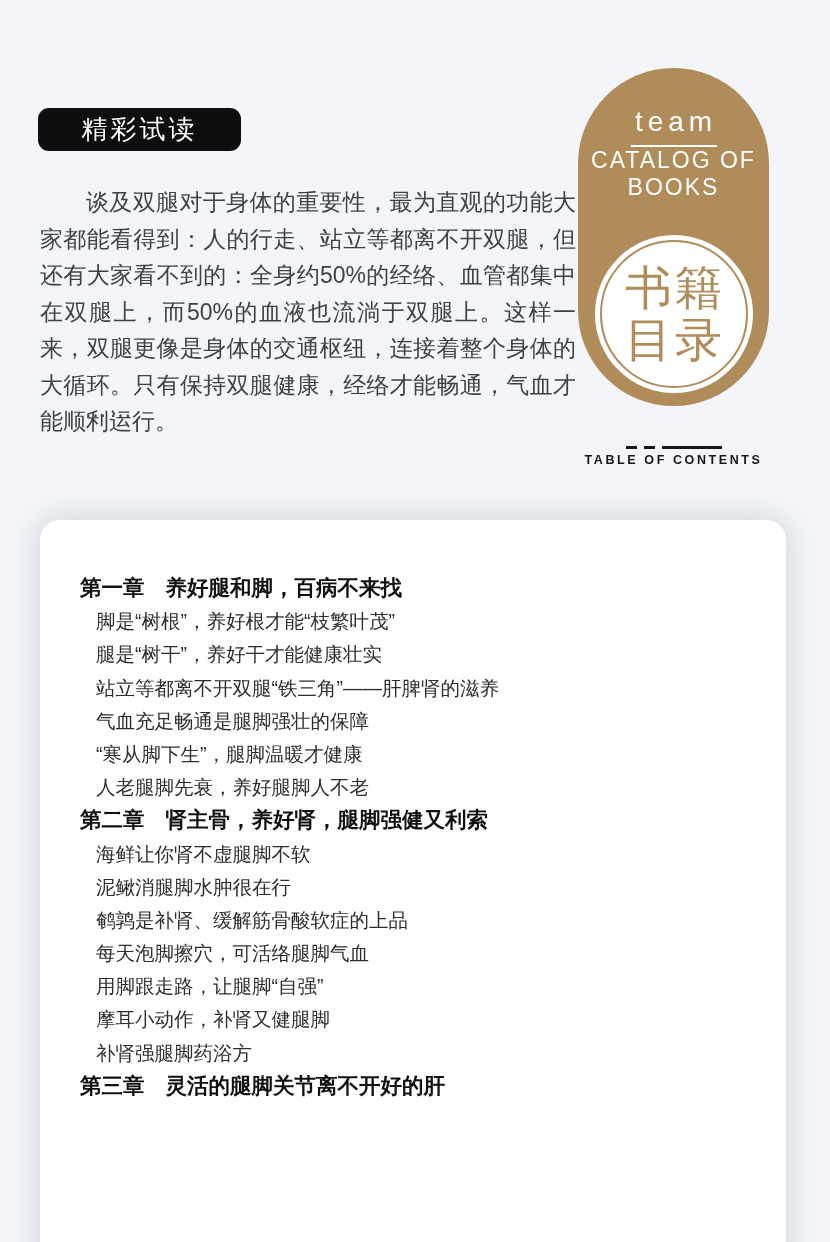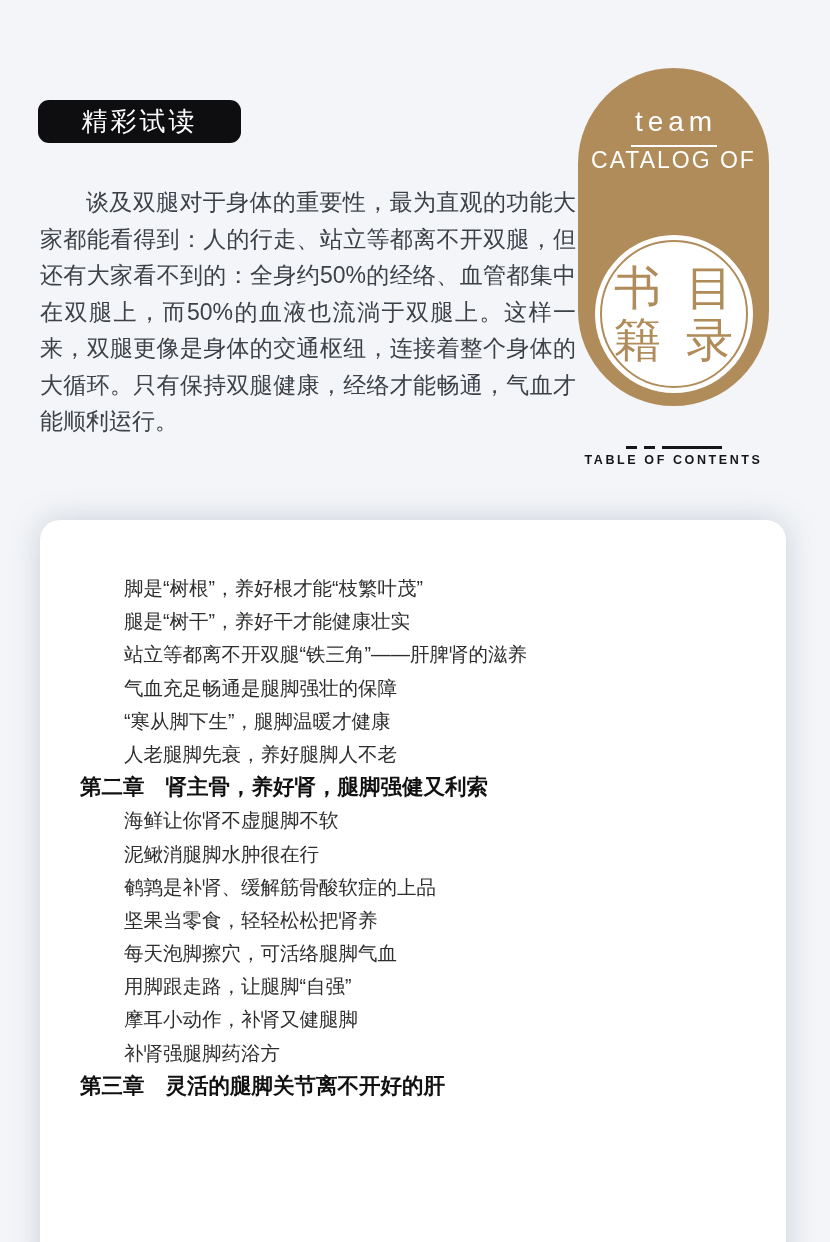--- a/index.html
+++ b/index.html
@@ -15,21 +15,21 @@
   * { margin: 0; padding: 0; box-sizing: border-box; }
   html, body { width: 830px; height: 1242px; overflow: hidden; }
   body {
     position: relative;
     background: var(--page-bg);
     font-family: "Liberation Sans", "DejaVu Sans", sans-serif;
   }
 
   
   .preview-badge {
-    position: absolute; left: 38px; top: 100px;
+    position: absolute; left: 38px; top: 108px;
     width: 203px; height: 43px;
     background: var(--badge-black);
     border-radius: 11px;
     display: flex; align-items: center; justify-content: center;
   }
   .preview-badge span {
     color: #ffffff; font-size: 26px; letter-spacing: 3px; font-weight: 500;
   }
   .preview-paragraph {
     position: absolute; left: 40px; top: 184px; width: 536px;
@@ -62,21 +62,21 @@
     font-size: 23px; letter-spacing: 2px; line-height: 27px;
   }
   .seal {
     position: absolute; left: 50%; top: 167px;
     width: 158px; height: 158px; margin-left: -79px;
     background: #ffffff; border-radius: 50%;
   }
   .seal-ring {
     position: absolute; inset: 5px;
     border: 2px solid var(--gold); border-radius: 50%;
-    display: flex; flex-direction: row;
+    display: flex; flex-direction: column;
     align-items: center; justify-content: center;
   }
   .seal-ring span {
     color: var(--gold); font-size: 47px; line-height: 52px;
     letter-spacing: 3px; padding-left: 3px; font-weight: 500;
   }
 
   .toc-caption {
     position: absolute; left: 578px; top: 427px; width: 191px;
     text-align: center;
@@ -101,68 +101,69 @@
   }
   .toc-list { padding: 52px 30px 0 40px; }
   .toc-chapter {
     height: 33.2px; line-height: 33.2px;
     font-size: 21.5px; font-weight: bold; color: var(--toc-chapter);
     white-space: nowrap;
   }
   .toc-chapter .ch-title { margin-left: 21px; }
   .toc-item {
     height: 33.2px; line-height: 33.2px;
-    margin-left: 44px;
+    margin-left: 16px;
     font-size: 19.5px; color: var(--toc-item);
     white-space: nowrap;
   }
 </style>
 </head>
 <body>
 
 <div class="preview-badge">
   <span>精彩试读</span>
 </div>
 
 <p class="preview-paragraph">谈及双腿对于身体的重要性，最为直观的功能大家都能看得到：人的行走、站立等都离不开双腿，但还有大家看不到的：全身约50%的经络、血管都集中在双腿上，而50%的血液也流淌于双腿上。这样一来，双腿更像是身体的交通枢纽，连接着整个身体的大循环。只有保持双腿健康，经络才能畅通，气血才能顺利运行。</p>
 <div class="preview-ellipsis">……</div>
 
 <div class="catalog-badge">
   <div class="team-label">team</div>
   <div class="team-underline"></div>
   <div class="catalog-subtitle">
     <div>CATALOG OF</div>
+    <div>BOOKS</div>
   </div>
   <div class="seal">
     <div class="seal-ring">
       <span>书籍</span>
       <span>目录</span>
     </div>
   </div>
 </div>
 
 <div class="toc-caption">TABLE OF CONTENTS</div>
 <div class="caption-deco">
   <span class="dash"></span>
   <span class="dash"></span>
   <span class="bar"></span>
 </div>
 
 <div class="toc-card">
   <div class="toc-list" id="toc-list">
+      <div class="toc-chapter"><span class="ch-label">第一章</span><span class="ch-title">养好腿和脚，百病不来找</span></div>
       <div class="toc-item">脚是“树根”，养好根才能“枝繁叶茂”</div>
       <div class="toc-item">腿是“树干”，养好干才能健康壮实</div>
       <div class="toc-item">站立等都离不开双腿“铁三角”——肝脾肾的滋养</div>
       <div class="toc-item">气血充足畅通是腿脚强壮的保障</div>
       <div class="toc-item">“寒从脚下生”，腿脚温暖才健康</div>
       <div class="toc-item">人老腿脚先衰，养好腿脚人不老</div>
       <div class="toc-chapter"><span class="ch-label">第二章</span><span class="ch-title">肾主骨，养好肾，腿脚强健又利索</span></div>
       <div class="toc-item">海鲜让你肾不虚腿脚不软</div>
       <div class="toc-item">泥鳅消腿脚水肿很在行</div>
       <div class="toc-item">鹌鹑是补肾、缓解筋骨酸软症的上品</div>
-      <div class="toc-item">坚果当零食，轻轻松松把肾养</div>
       <div class="toc-item">每天泡脚擦穴，可活络腿脚气血</div>
       <div class="toc-item">用脚跟走路，让腿脚“自强”</div>
       <div class="toc-item">摩耳小动作，补肾又健腿脚</div>
       <div class="toc-item">补肾强腿脚药浴方</div>
       <div class="toc-chapter"><span class="ch-label">第三章</span><span class="ch-title">灵活的腿脚关节离不开好的肝</span></div>
     </div>
 </div>
 
 </body></html>

